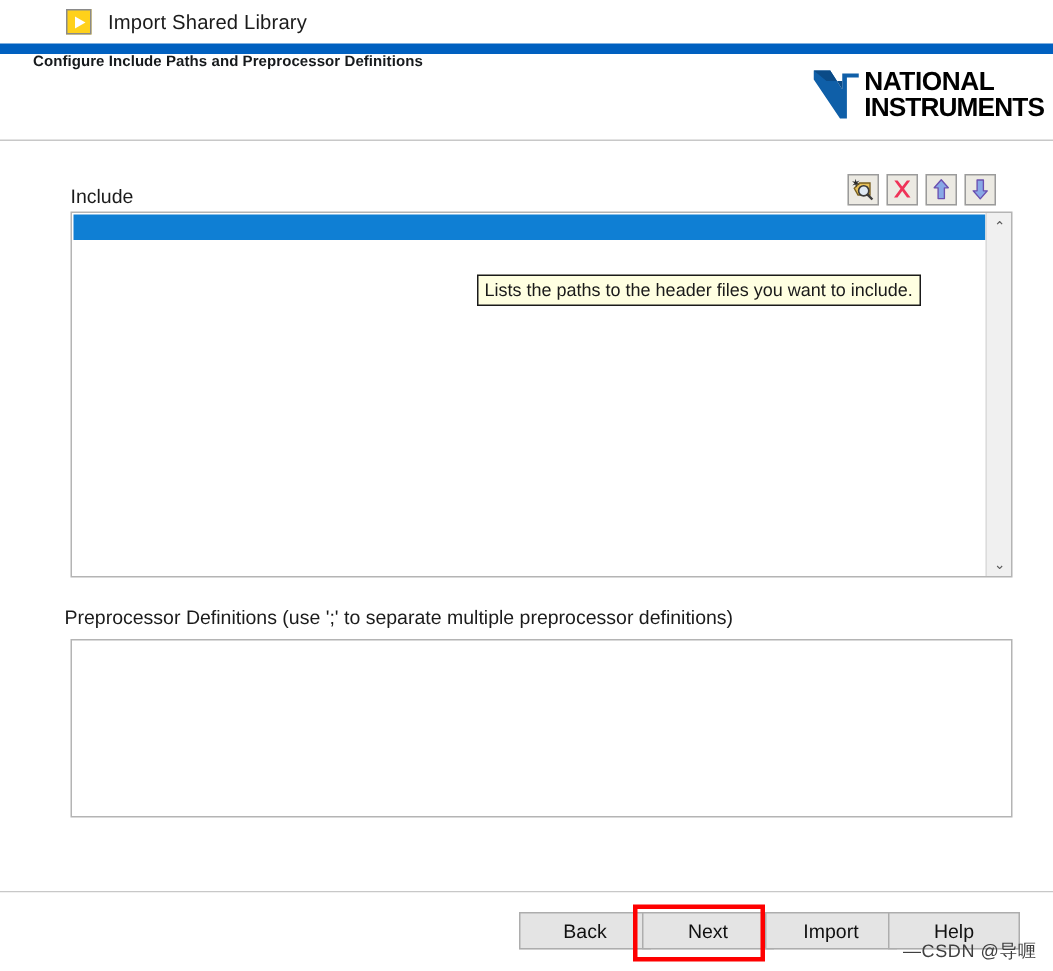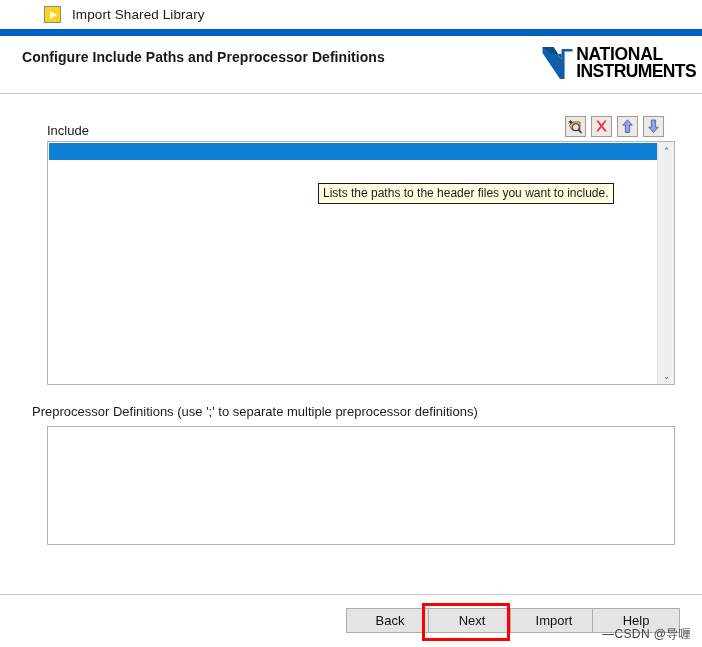--- a/index.html
+++ b/index.html
@@ -79,25 +79,24 @@
   .header {
     position: absolute;
     left: 0; top: 36px;
     width: 702px;
     height: 57px;
     background: #ffffff;
   }
   .header-title {
     position: absolute;
     left: 22px; top: 56px - 36px;
-    font-size: 14px;
+    font-size: 10px;
     font-weight: bold;
     color: #16191c;
     letter-spacing: 0.05px;
-    margin-top: 13px;
   }
   .ni-logo {
     position: absolute;
     right: 6px;
     top: 9px;
     display: flex;
     align-items: center;
   }
   .ni-mark {
     width: 34px;
@@ -213,21 +212,21 @@
     padding: 1px 4px 2px 4px;
     font-size: 12px;
     color: #1a1a1a;
     white-space: nowrap;
     line-height: 16px;
   }
 
   
   .prep-label {
     position: absolute;
-    left: 32px; top: 404px;
+    left: 43px; top: 404px;
     font-size: 13px;
     color: #1b1b1b;
   }
   .prep-box {
     position: absolute;
     left: 47px; top: 426px;
     width: 628px;
     height: 119px;
     border: 1px solid #b4b4b4;
     box-sizing: border-box;

